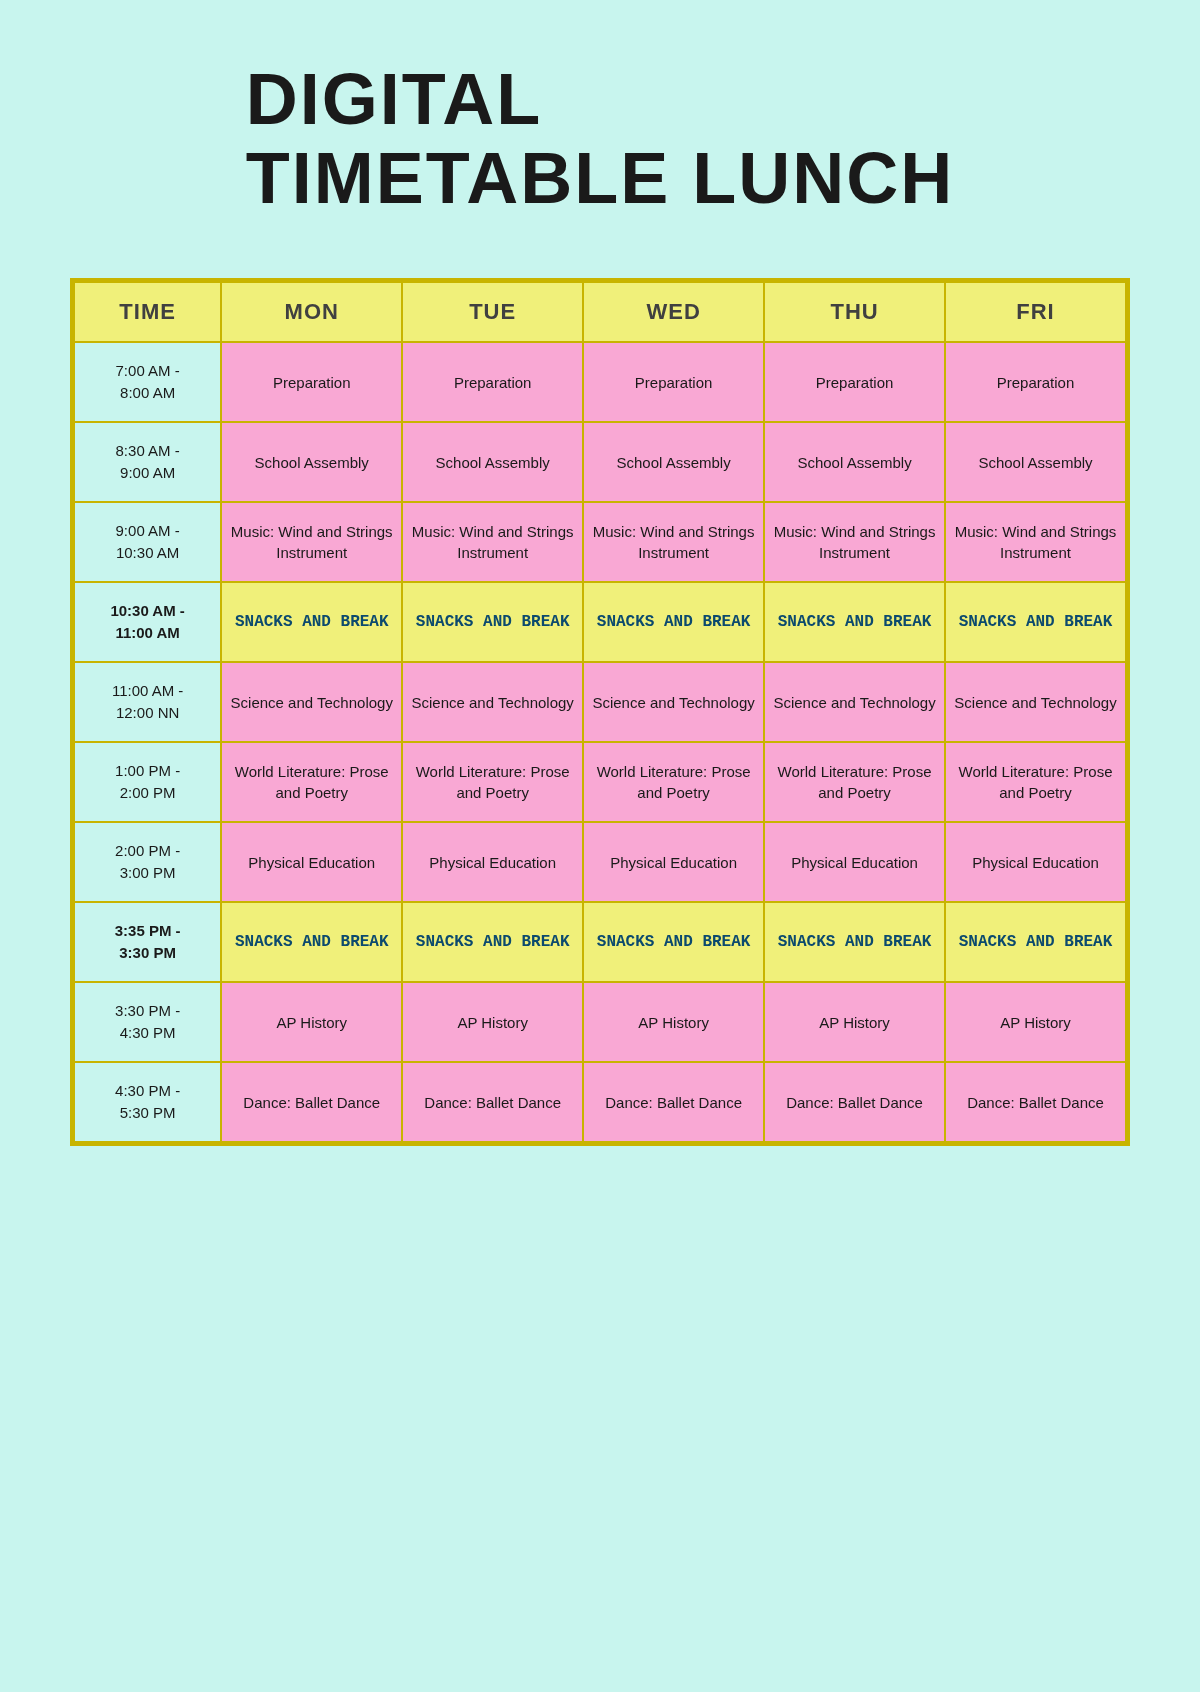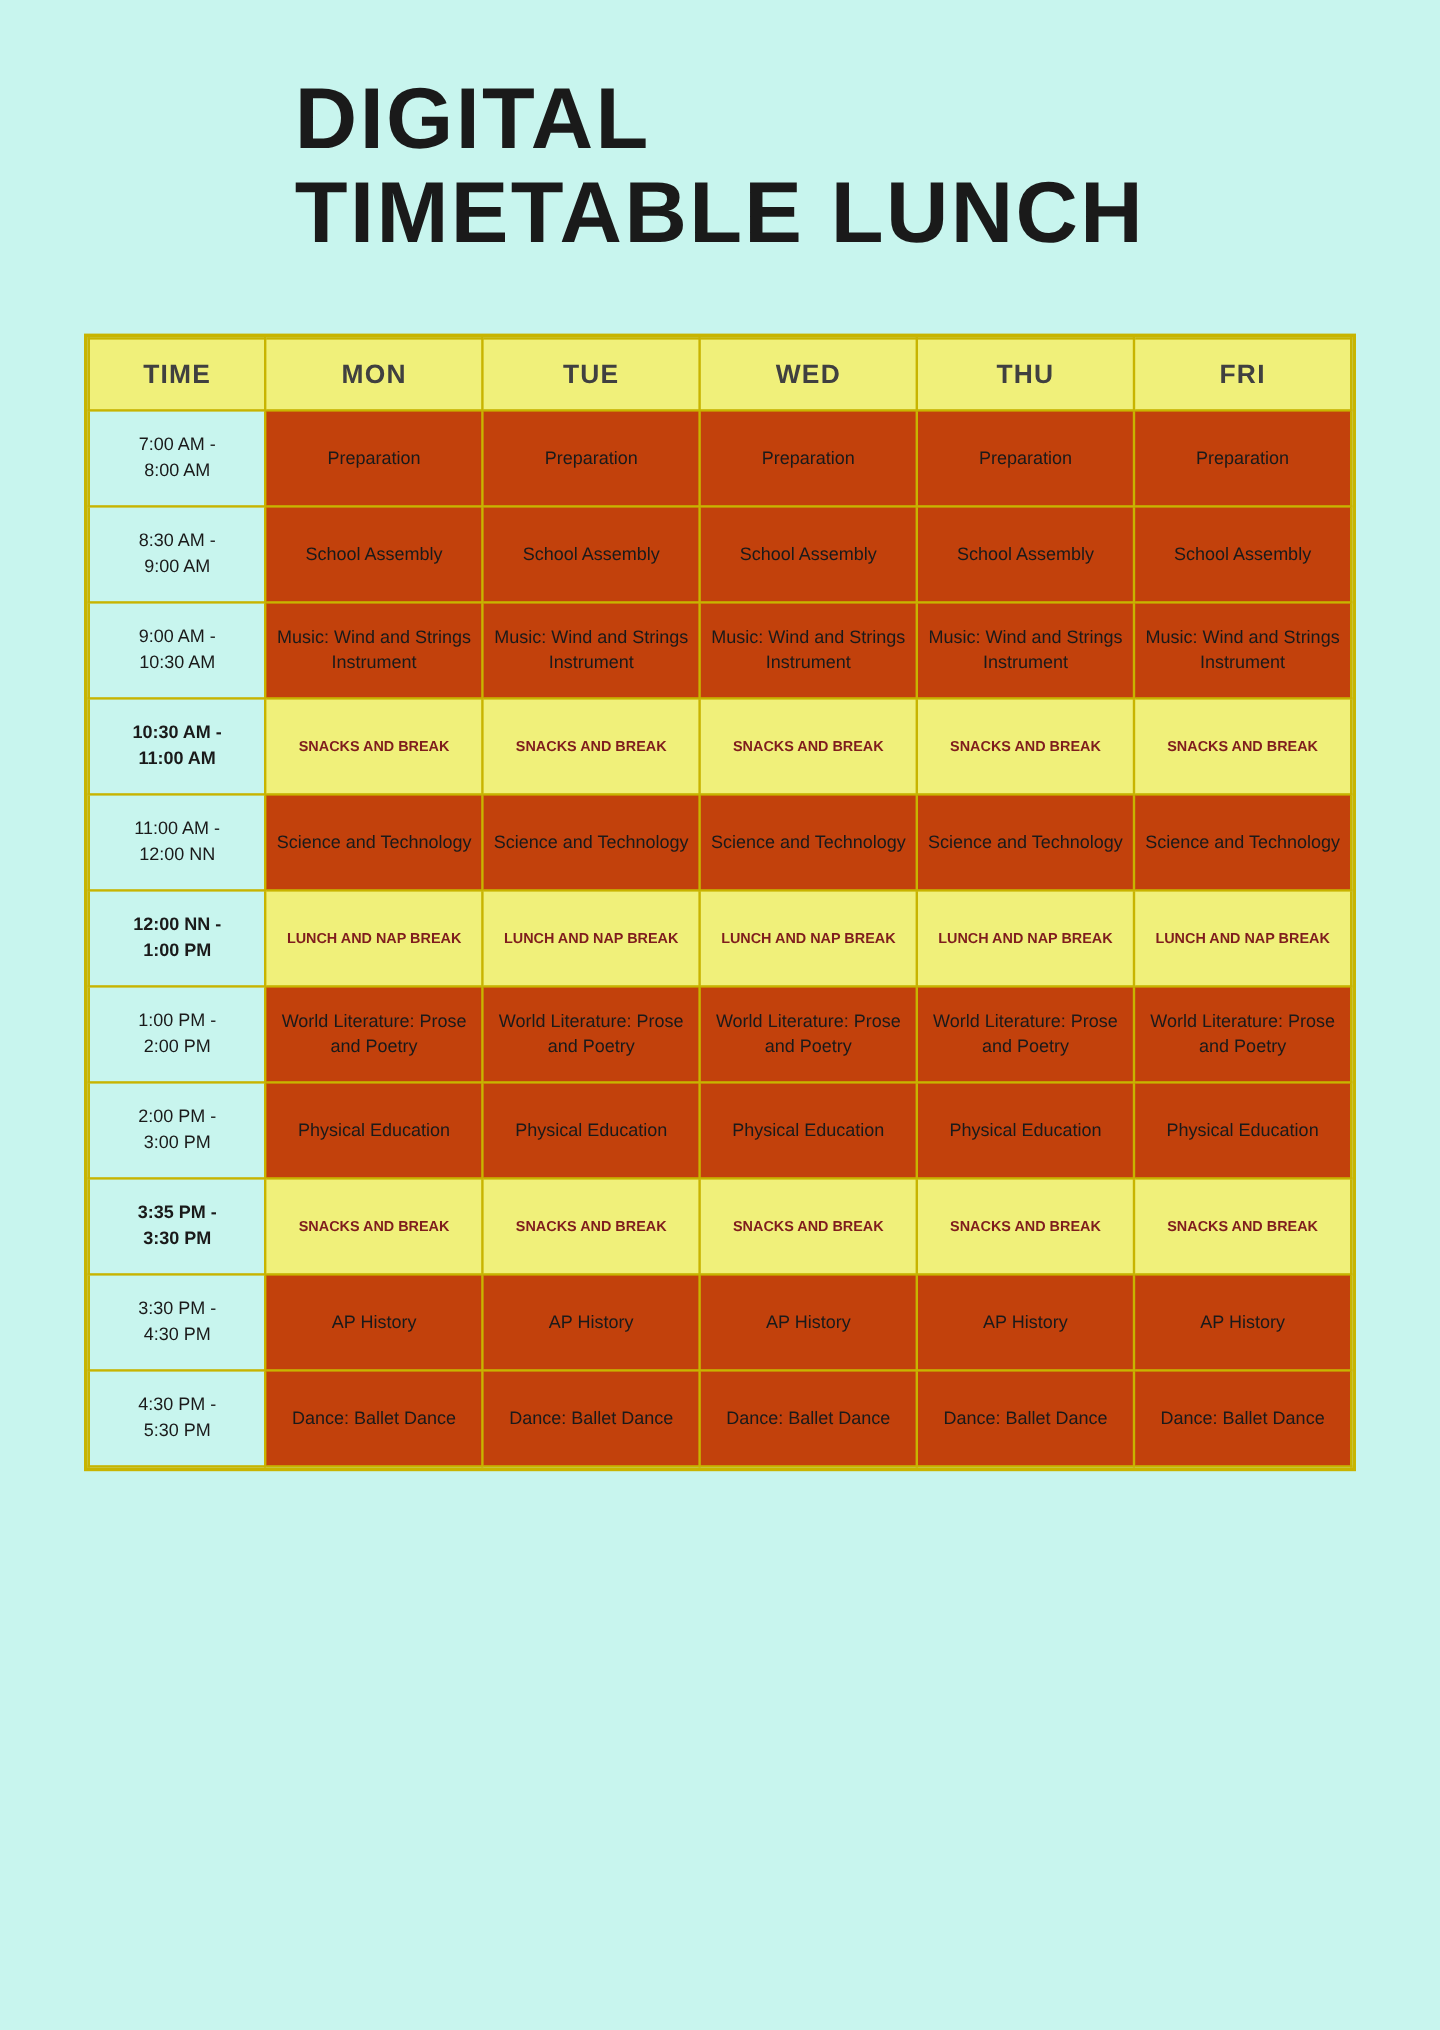--- a/index.html
+++ b/index.html
@@ -61,30 +61,31 @@
       font-weight: 400;
       color: #1a1a1a;
       width: 14%;
       line-height: 1.5;
     }
 
     .regular-cell {
       font-size: 15px;
       font-weight: 400;
       color: #1a1a1a;
-      background-color: #c2410c;
+      background-color: #f9a8d4;
       line-height: 1.4;
     }
 
     .break-cell {
-      font-size: 12px;
+      font-size: 16px;
       font-weight: 900;
-      color: #7f1d1d;
+      color: #0c4a6e;
       background-color: #ffffff;
       text-transform: uppercase;
+      font-family: Liberation Mono, monospace;
     }
 
     td {
       height: 80px;
     }
   </style>
 </head>
 <body>
 
 <h1 class="page-title">
@@ -144,29 +145,20 @@
         <tr>
           <td class="time-col" style="white-space: pre-line;">11:00 AM -
 12:00 NN</td>
           <td class="regular-cell">Science and Technology</td>
           <td class="regular-cell">Science and Technology</td>
           <td class="regular-cell">Science and Technology</td>
           <td class="regular-cell">Science and Technology</td>
           <td class="regular-cell">Science and Technology</td>
         </tr>
         <tr>
-          <td class="time-col" style="font-weight: 900; white-space: pre-line;">12:00 NN -
-1:00 PM</td>
-          <td class="break-cell" style="background-color: rgb(240, 240, 122);">LUNCH AND NAP BREAK</td>
-          <td class="break-cell" style="background-color: rgb(240, 240, 122);">LUNCH AND NAP BREAK</td>
-          <td class="break-cell" style="background-color: rgb(240, 240, 122);">LUNCH AND NAP BREAK</td>
-          <td class="break-cell" style="background-color: rgb(240, 240, 122);">LUNCH AND NAP BREAK</td>
-          <td class="break-cell" style="background-color: rgb(240, 240, 122);">LUNCH AND NAP BREAK</td>
-        </tr>
-        <tr>
           <td class="time-col" style="white-space: pre-line;">1:00 PM -
 2:00 PM</td>
           <td class="regular-cell">World Literature: Prose and Poetry</td>
           <td class="regular-cell">World Literature: Prose and Poetry</td>
           <td class="regular-cell">World Literature: Prose and Poetry</td>
           <td class="regular-cell">World Literature: Prose and Poetry</td>
           <td class="regular-cell">World Literature: Prose and Poetry</td>
         </tr>
         <tr>
           <td class="time-col" style="white-space: pre-line;">2:00 PM -

